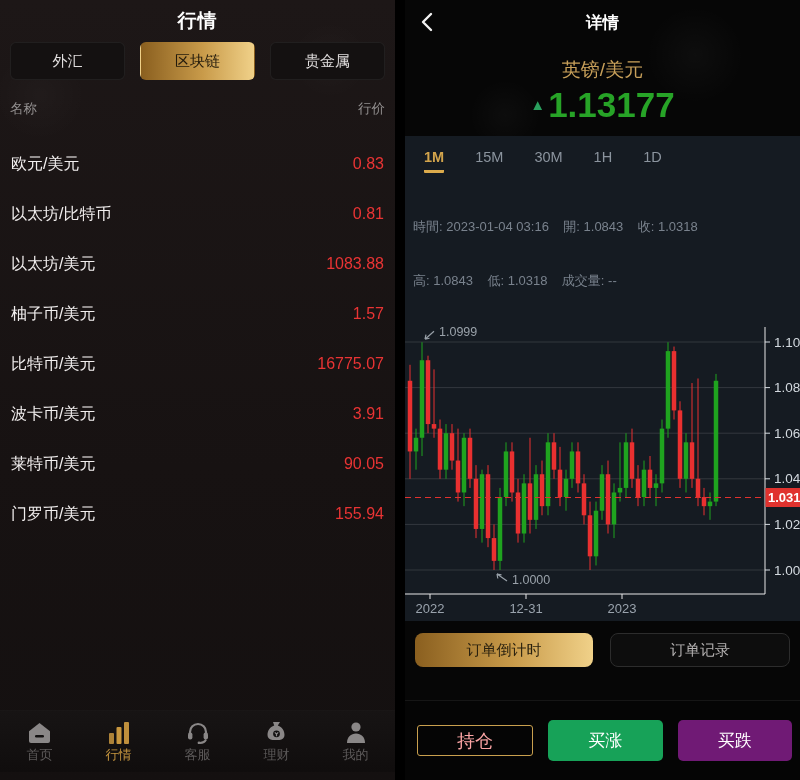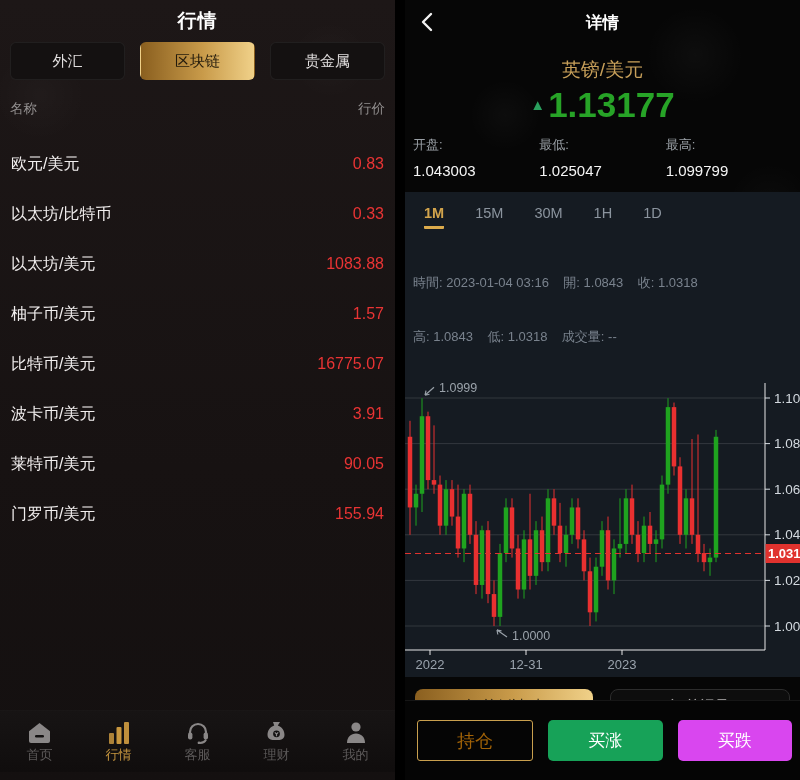--- a/index.html
+++ b/index.html
@@ -61,24 +61,24 @@
 
   .order-tabs { display:flex; gap:17px; padding:0 10px; margin-top:12px; }
   .order-tab { flex:1; height:34px; line-height:34px; text-align:center; border-radius:8px; font-size:15px; cursor:pointer; }
   .order-tab.gold { background:linear-gradient(90deg,#8a5f1f 0%, #c99b4a 55%, #f0d189 100%); color:#271f0e; }
   .order-tab.dark { background:#0d0d0d; border:1px solid #2c2c2c; color:#b5b2b2; line-height:32px; }
   .empty-text { margin-top:33px; text-align:center; color:#575454; font-size:15px; }
 
   .trade-bar { position:absolute; left:0; bottom:0; width:395px; height:80px; background:#050505;
     border-top:1px solid rgba(255,255,255,0.07); display:flex; align-items:center; gap:15px; padding:0 8px 0 12px; }
   .trade-bar button { cursor:pointer; font-family:inherit; }
-  .hold-btn { width:116px; height:41px; background:transparent; border:1px solid #c9a04e; border-radius:3px; color:#a16207; font-size:18px; }
+  .hold-btn { width:116px; height:31px; background:transparent; border:1px solid #c9a04e; border-radius:3px; color:#fca5a5; font-size:18px; }
   .buy-btn { flex:1; height:41px; border:none; border-radius:5px; color:#fff; font-size:17px; }
   .buy-up { background:#17a258; }
-  .buy-down { background:#d946ef; }
+  .buy-down { background:#701a75; }
 </style>
 </head>
 <body>
 
 <div class="app">
 
   <section class="market-panel">
     <h1 class="market-title">行情</h1>
     <div class="market-tabs" id="market-tabs">
         <div class="mtab">外汇</div>
@@ -89,21 +89,21 @@
       <span>名称</span>
       <span>行价</span>
     </div>
     <div class="pair-list" id="pair-list">
         <div class="pair-row">
           <span class="pair-name">欧元/美元</span>
           <span class="pair-price">0.83</span>
         </div>
         <div class="pair-row">
           <span class="pair-name">以太坊/比特币</span>
-          <span class="pair-price">0.33</span>
+          <span class="pair-price">0.81</span>
         </div>
         <div class="pair-row">
           <span class="pair-name">以太坊/美元</span>
           <span class="pair-price">1083.88</span>
         </div>
         <div class="pair-row">
           <span class="pair-name">柚子币/美元</span>
           <span class="pair-price">1.57</span>
         </div>
         <div class="pair-row">
@@ -185,34 +185,20 @@
         </svg>
       </span>
       <div class="detail-title">详情</div>
     </div>
 
     <div class="symbol">英镑/美元</div>
     <div class="price-row">
       <span class="arrow">▲</span><span>1.13177</span>
     </div>
 
-    <div class="stats" id="stats">
-        <div class="stat">
-          <div class="stat-label">开盘:</div>
-          <div class="stat-value">1.043003</div>
-        </div>
-        <div class="stat">
-          <div class="stat-label">最低:</div>
-          <div class="stat-value">1.025047</div>
-        </div>
-        <div class="stat">
-          <div class="stat-label">最高:</div>
-          <div class="stat-value">1.099799</div>
-        </div>
-      </div>
 
     <div class="chart-card">
       <div class="tf-row" id="tf-row">
           <div class="tf active">1M</div>
           <div class="tf">15M</div>
           <div class="tf">30M</div>
           <div class="tf">1H</div>
           <div class="tf">1D</div>
         </div>
       <div class="chart-info">

